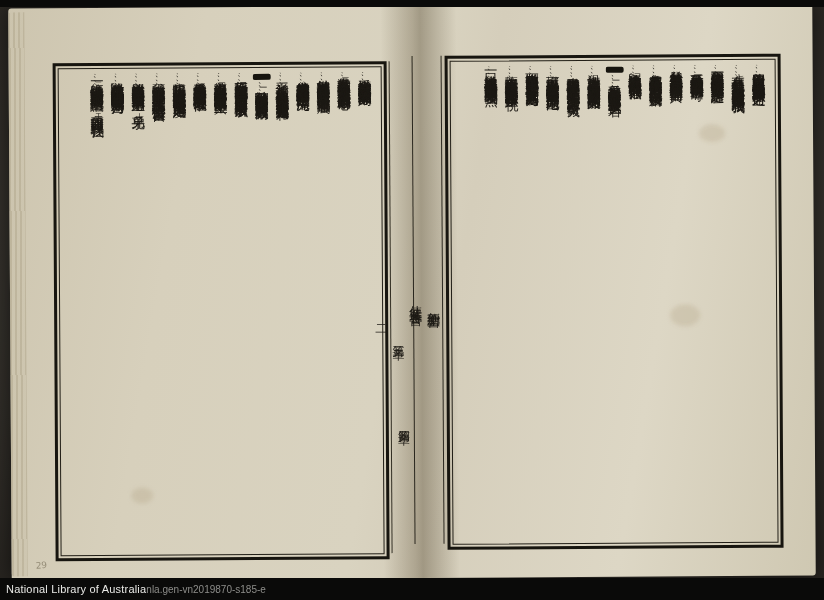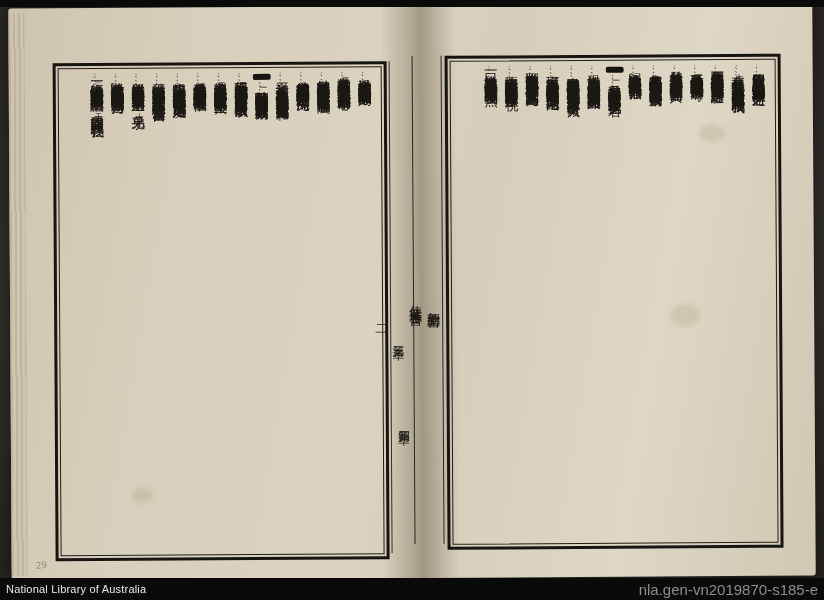--- a/index.html
+++ b/index.html
@@ -1,24 +1,24 @@
 <!DOCTYPE html>
 <html><head>
 <meta charset="utf-8">
 <style>
   html,body{margin:0;padding:0;background:#23211d;}
   .stage{position:relative;width:824px;height:600px;overflow:hidden;
          background:radial-gradient(ellipse at 50% 45%, #4a463e 0%, #3a3731 60%, #26231f 100%);
          font-family:"DejaVu Sans",sans-serif;}
   .bar{position:absolute;left:0;width:824px;background:#0a0a09;z-index:5;}
   .bar.top{top:0;height:7px;}
-  .bar.bottom{top:578px;height:22px;display:flex;align-items:center;justify-content:space-between;
+  .bar.bottom{top:578px;height:22px;display:flex;align-items:center;
               padding:0 6px;box-sizing:border-box;}
   .lib-label{color:#e9e9e6;font-size:11px;font-family:"Liberation Sans",sans-serif;letter-spacing:.2px;}
-  .img-id{color:#8d8d8a;font-size:15px;font-family:"Liberation Sans",sans-serif;}
+  .img-id{color:#8d8d8a;font-size:10px;font-family:"Liberation Sans",sans-serif;}
   
   .paper{position:absolute;left:10px;top:6px;width:804px;height:572px;
          background:linear-gradient(100deg,#cdc5af 0%,#d7d0bc 22%,#d9d3c0 48%,#d5cebb 55%,#ddd7c5 78%,#cfc8b2 100%);
          box-shadow:0 0 22px rgba(0,0,0,.65);border-radius:3px;transform:rotate(-.35deg);}
   .paper::before{ 
      content:"";position:absolute;left:0;top:4px;bottom:4px;width:16px;
      background:repeating-linear-gradient(90deg,#b3a98f 0 2px,#cbc3ac 2px 5px);
      opacity:.6;border-radius:3px 0 0 3px;}
   .paper::after{ 
      content:"";position:absolute;left:372px;top:0;width:76px;height:100%;

